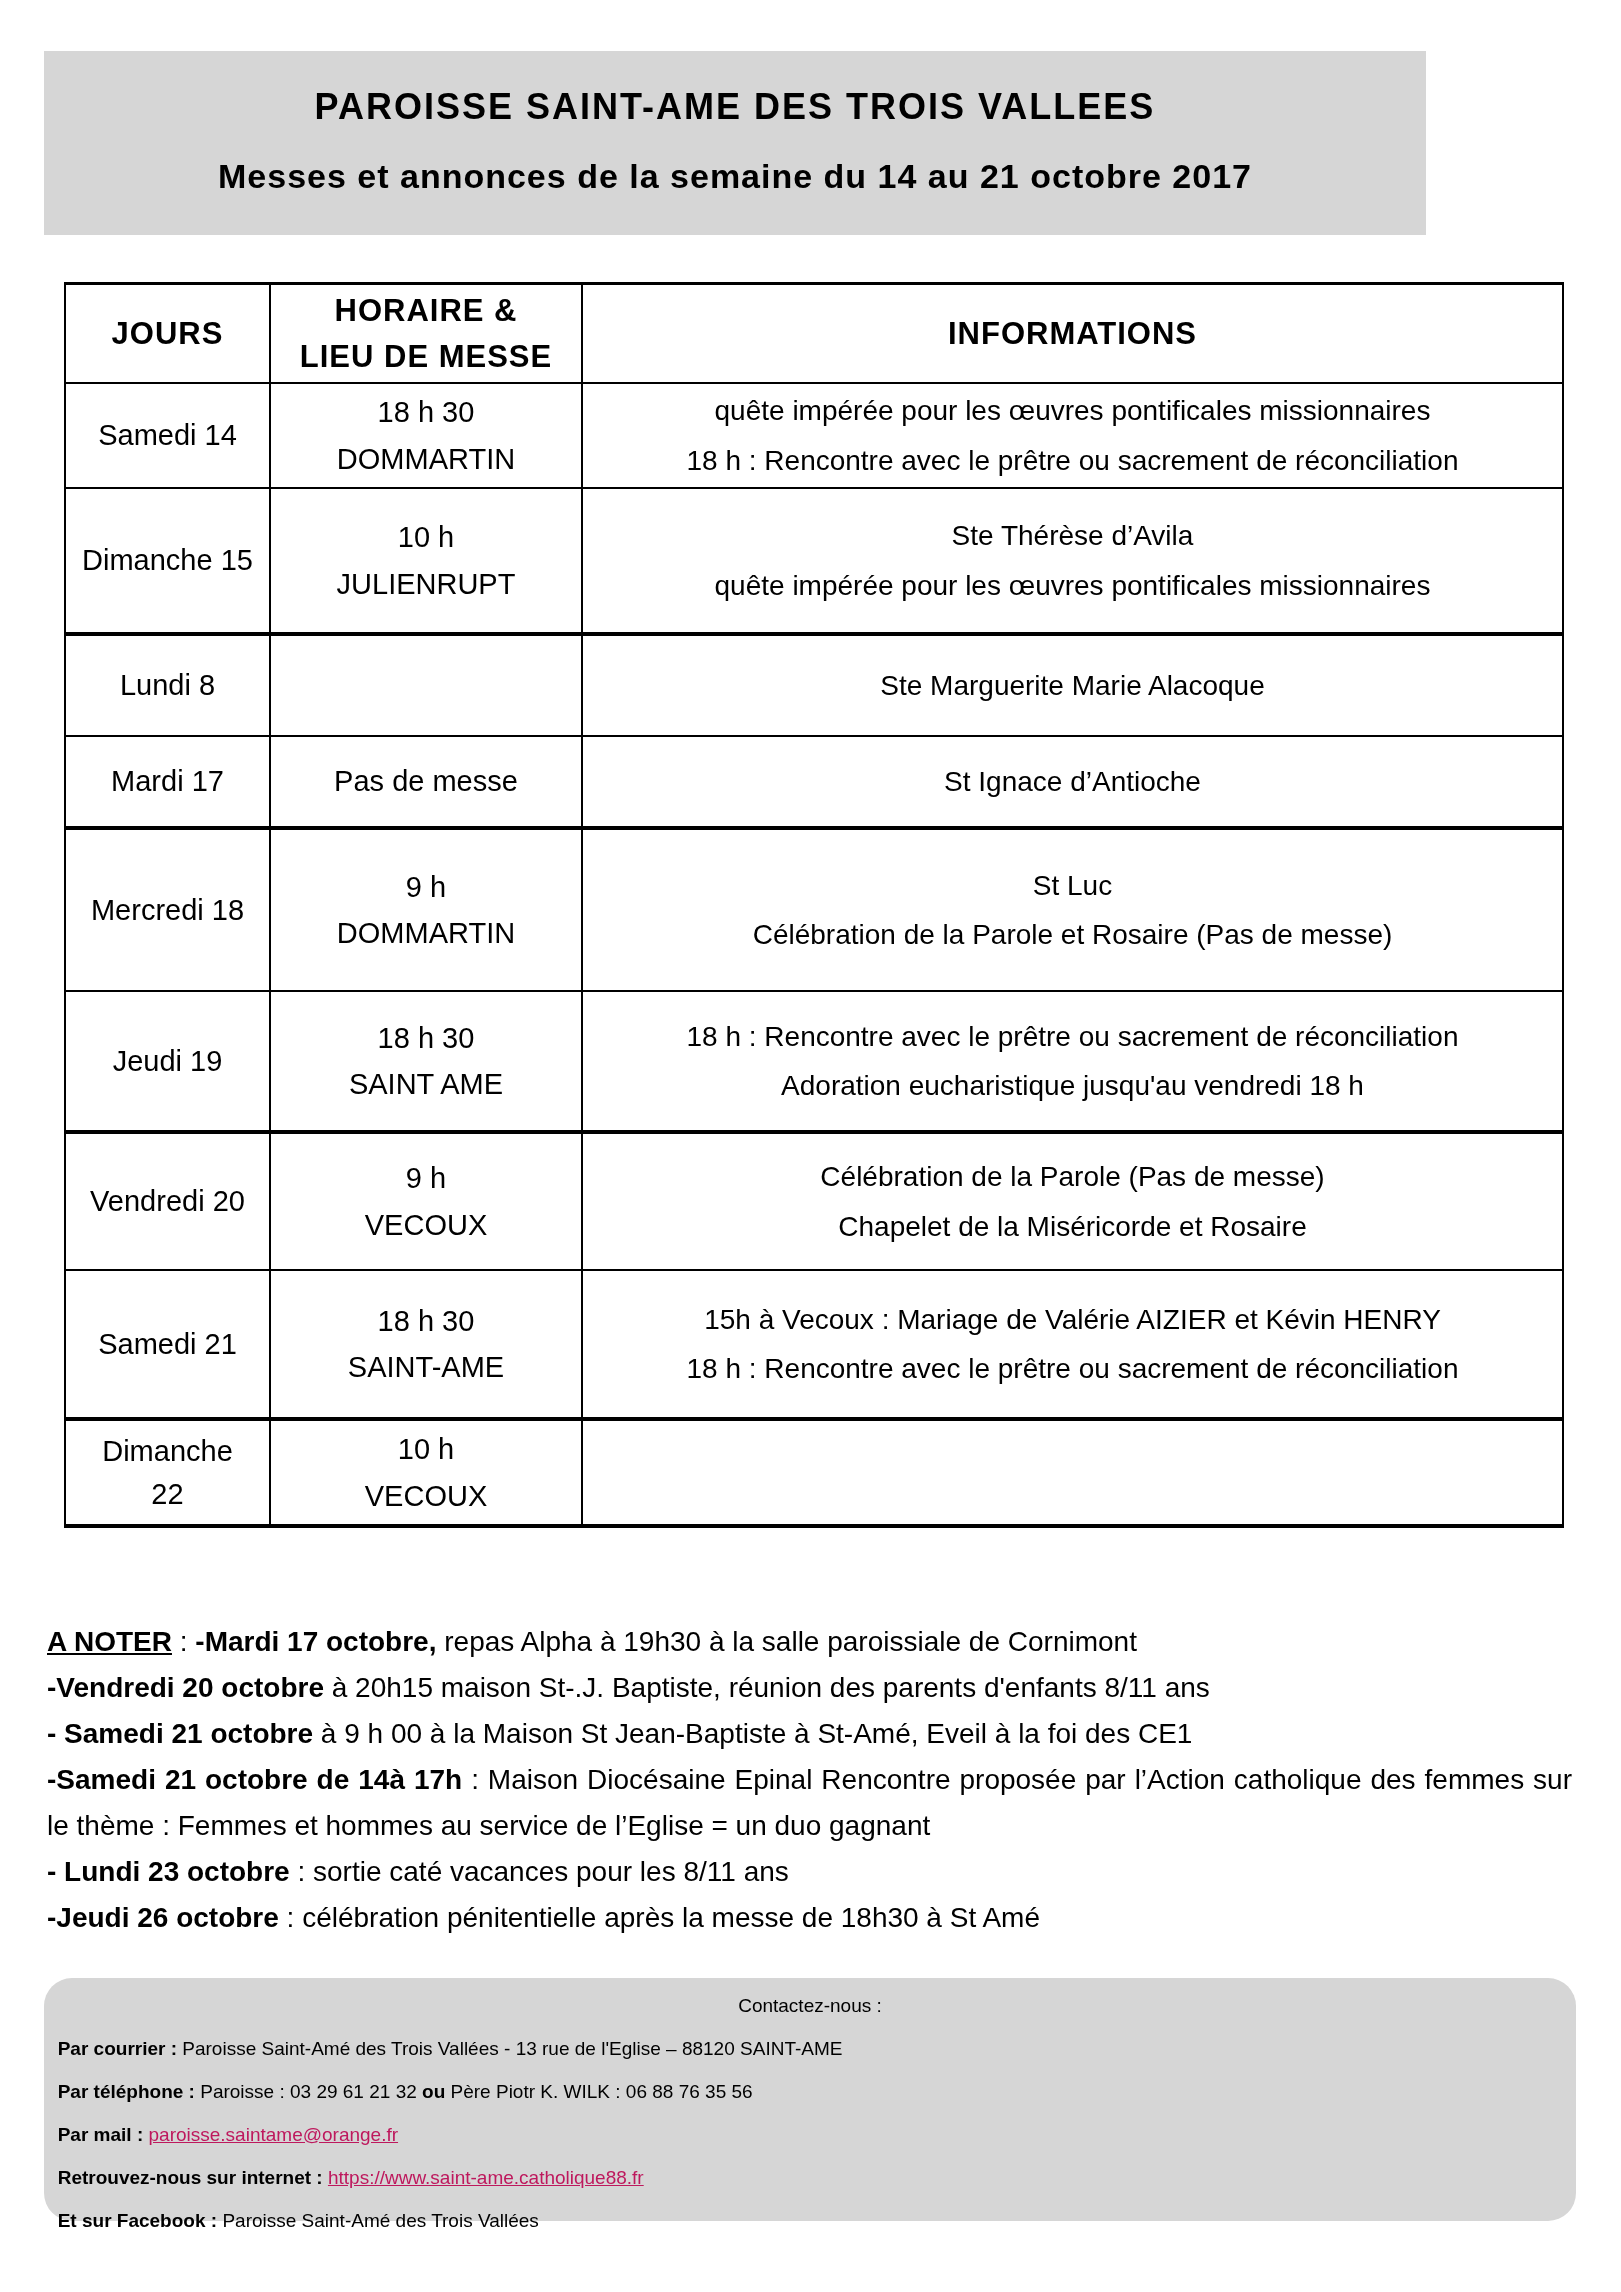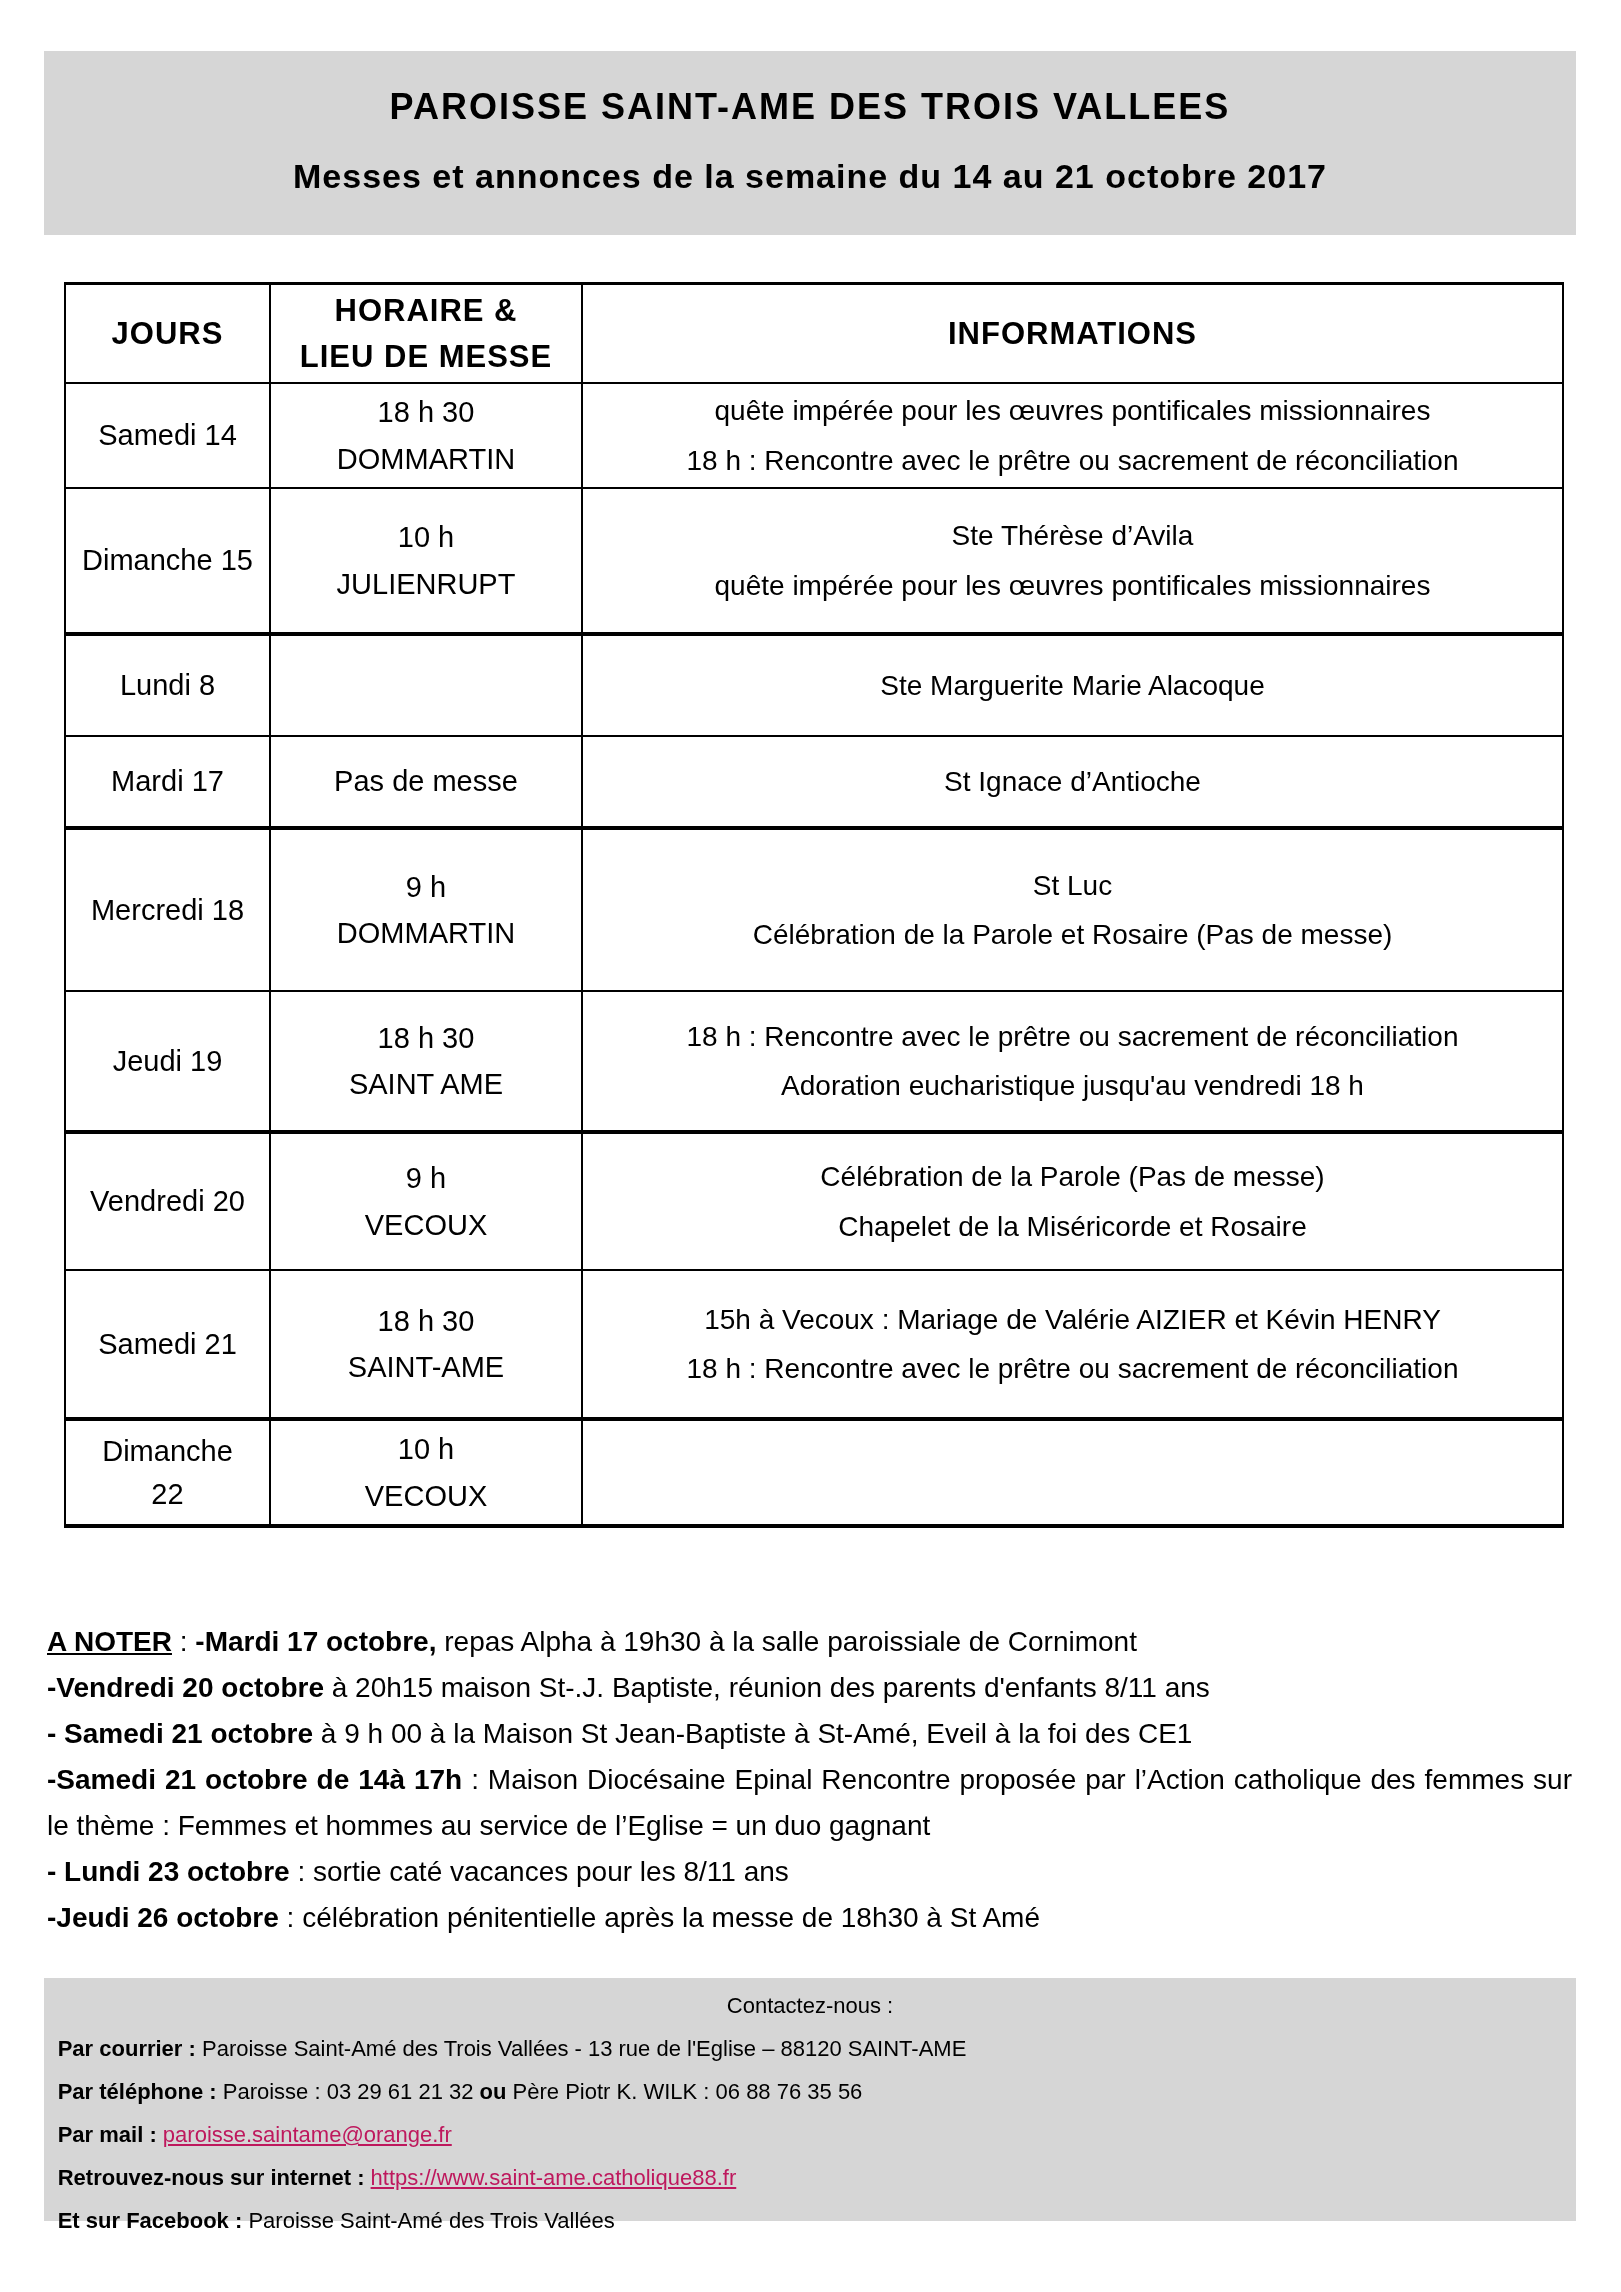--- a/index.html
+++ b/index.html
@@ -8,21 +8,21 @@
     background:#ffffff;
     font-family:"Liberation Sans","DejaVu Sans",sans-serif;
     color:#000;
     position:relative;
     overflow:hidden;
   }
   .page { position:absolute; inset:0; }
 
   
   .banner {
-    position:absolute; left:44px; top:51px; width:1532px; height:184px;
+    position:absolute; left:44px; top:51px; width:1382px; height:184px;
     background:#d6d6d6; text-align:center;
   }
   .banner .title {
     padding-top:35px; font-size:36px; font-weight:bold; letter-spacing:2px;
   }
   .banner .subtitle {
     padding-top:29px; font-size:34px; font-weight:bold; letter-spacing:1px;
   }
 
   
@@ -70,21 +70,21 @@
   }
   .noter p { margin:0; }
   .noter .just { text-align:justify; }
   .b { font-weight:bold; }
   .u { text-decoration:underline; }
 
   
   .contact {
     position:absolute; left:44px; top:1978px; width:1532px; height:243px;
     background:#d6d6d6; box-sizing:border-box;
-    font-size:22px; line-height:43px; padding:5.9px 13.7px 0 13.7px;
+    font-size:19px; line-height:43px; padding:5.9px 13.7px 0 13.7px;border-radius:28px;
   }
   .contact .centered { text-align:center; }
   .link {
     color:#be185d; text-decoration:underline; cursor:pointer;
   }
 </style>
 </head>
 <body>
 
 <div class="page">

